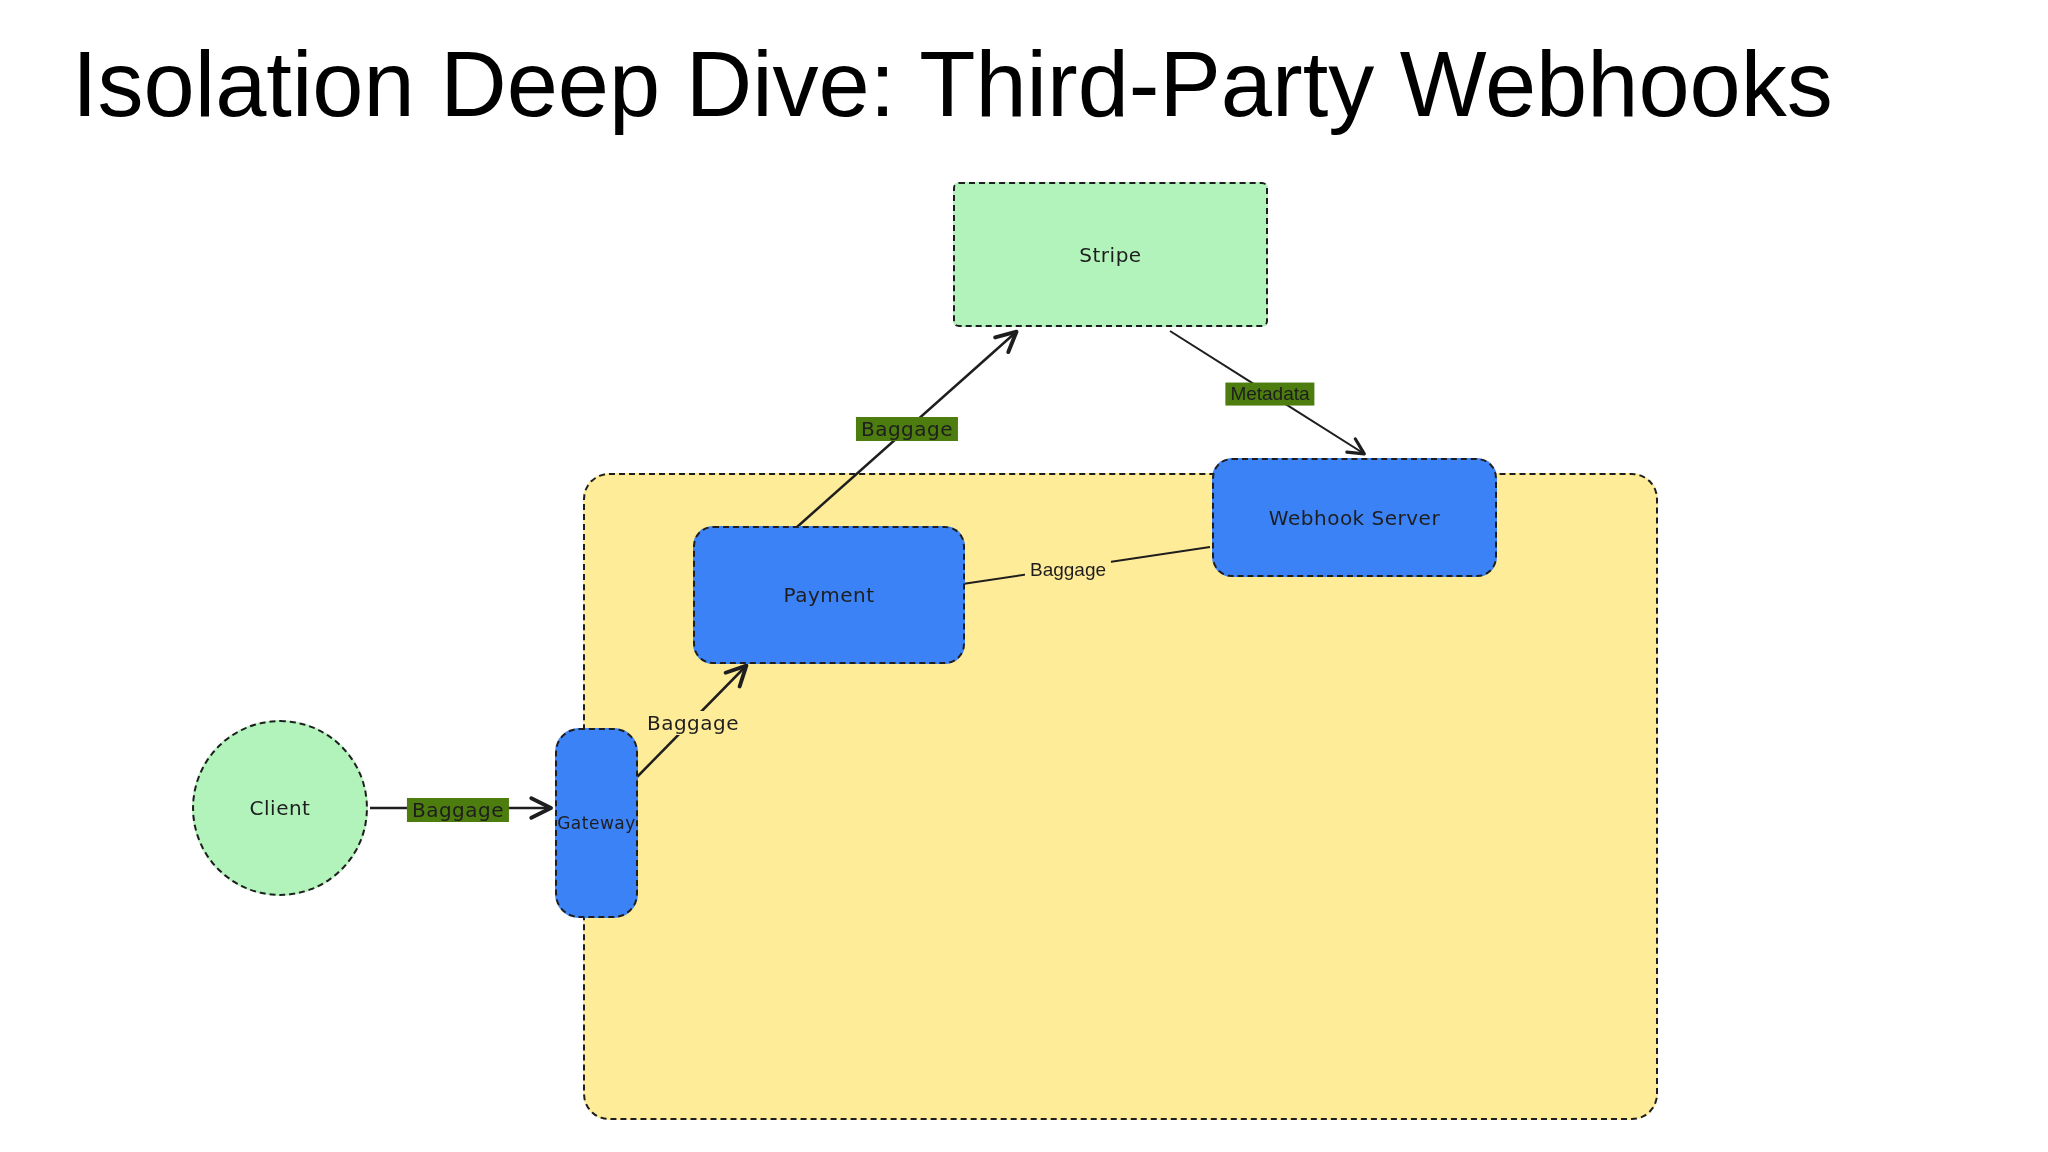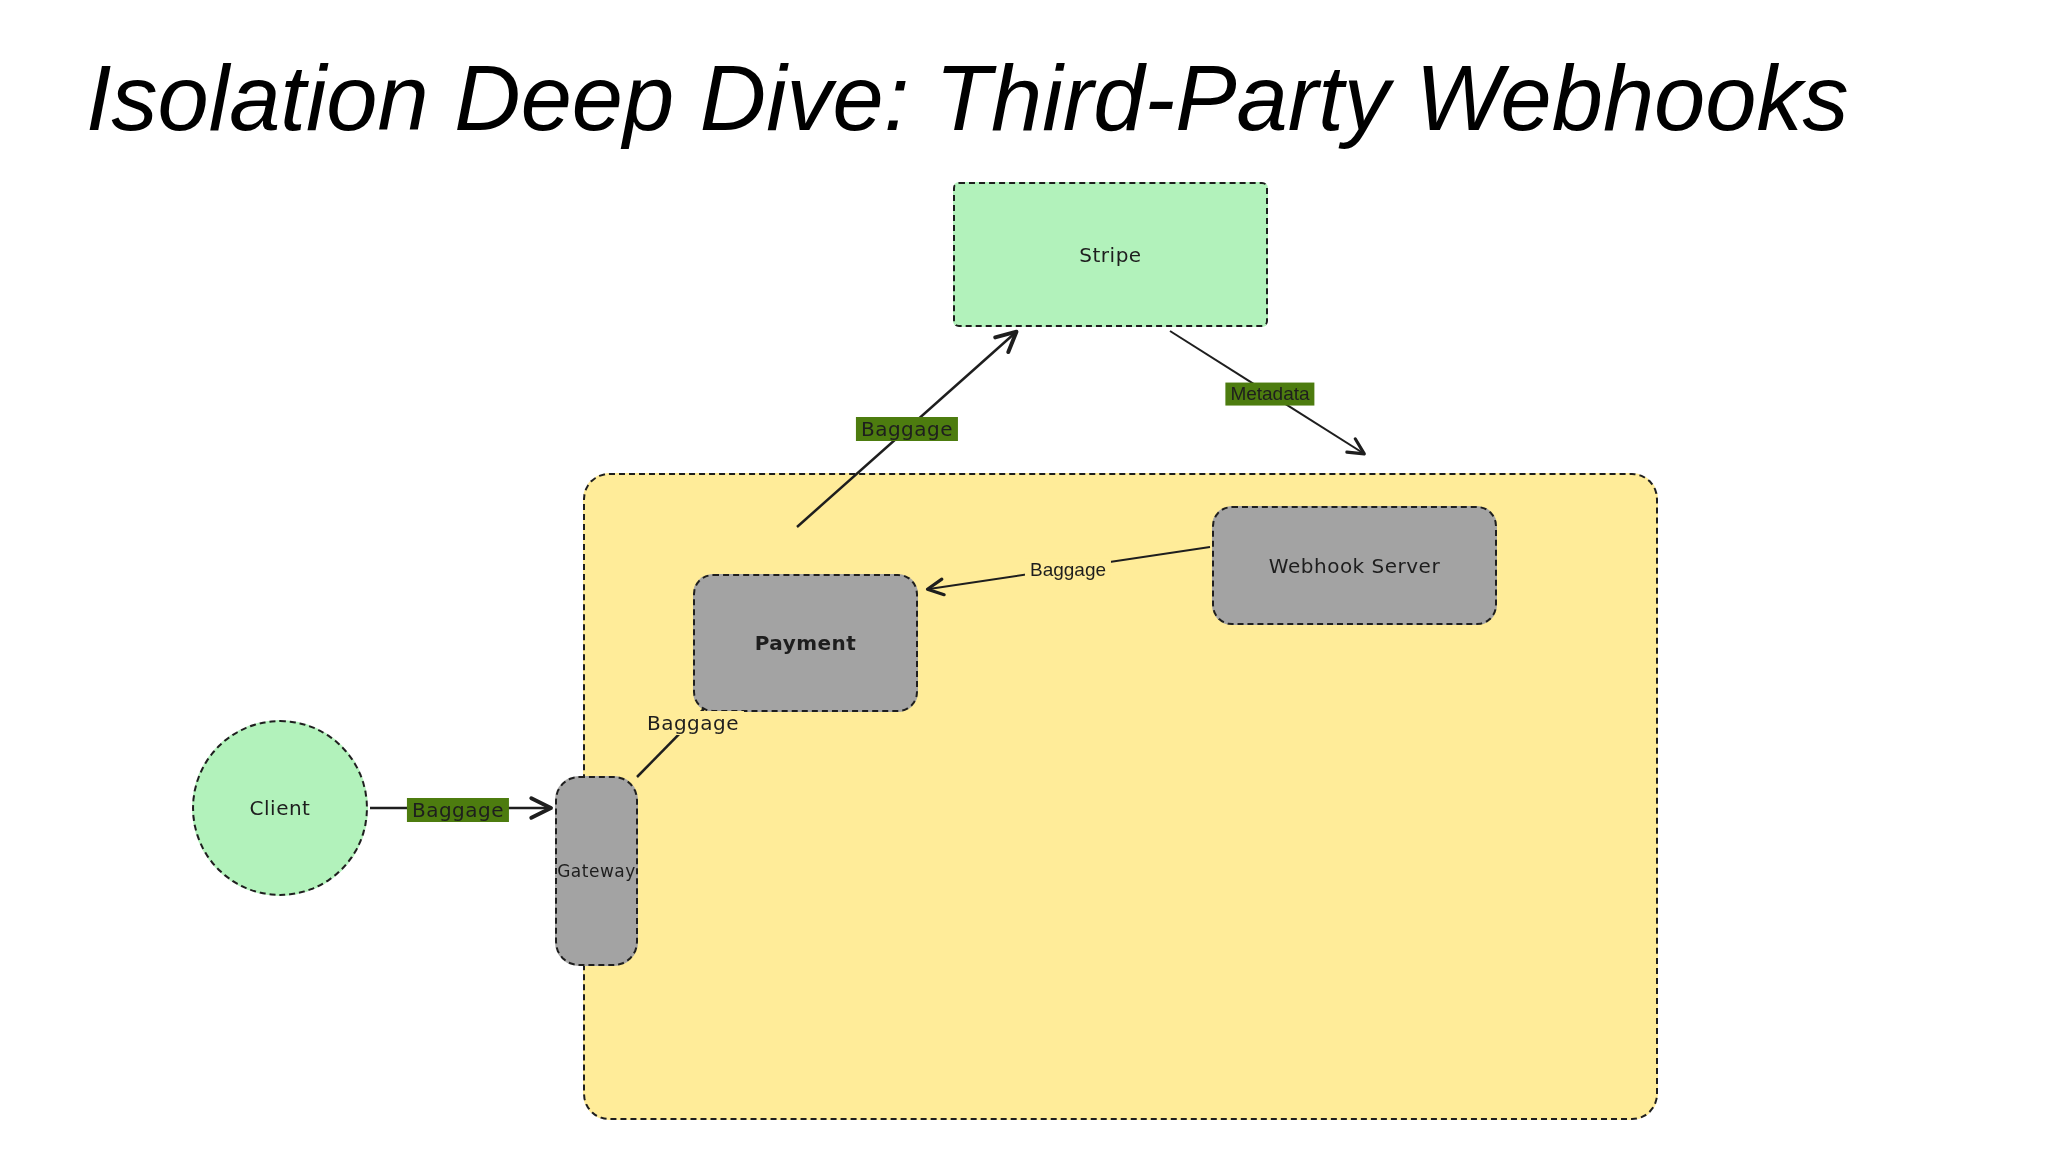--- a/index.html
+++ b/index.html
@@ -9,28 +9,27 @@
     height: 1152px;
     background: #ffffff;
     overflow: hidden;
     font-family: "DejaVu Sans", sans-serif;
     color: #1e1e1e;
   }
   .slide-title {
     position: absolute;
     left: 70px;
     top: 30px;
-    margin: 16px;
+    margin: 2px;
     font-family: "Liberation Sans", sans-serif;
     font-weight: 400;
     font-size: 92px;
     line-height: 1.15;
     color: #000000;
     white-space: nowrap;
-    font-style: italic;
   }
   .region {
     position: absolute;
     left: 583px;
     top: 473px;
     width: 1075px;
     height: 647px;
     box-sizing: border-box;
     background: #ffec99;
     border: 2.5px dashed #1e1e1e;
@@ -50,24 +49,24 @@
     border: 2.5px dashed #1e1e1e;
     display: flex;
     align-items: center;
     justify-content: center;
     text-align: center;
     z-index: 3;
     font-size: 20px;
     letter-spacing: 0.5px;
   }
   .node-green { background: #b2f2bb; }
-  .node-blue  { background: #a3a3a3; margin-top: 48px; }
+  .node-blue  { background: #3b82f6; }
   .node-stripe  { left: 953px;  top: 182px; width: 315px; height: 145px; border-radius: 6px; }
   .node-webhook { left: 1212px; top: 458px; width: 285px; height: 119px; border-radius: 20px; }
-  .node-payment { left: 693px;  top: 526px; width: 225px; height: 138px; border-radius: 20px; font-weight: bold; }
+  .node-payment { left: 693px;  top: 526px; width: 272px; height: 138px; border-radius: 20px; }
   .node-gateway { left: 555px;  top: 728px; width: 83px;  height: 190px; border-radius: 24px; font-size: 17px; }
   .node-client  { left: 192px;  top: 720px; width: 176px; height: 176px; border-radius: 50%; }
   .edge-label {
     position: absolute;
     transform: translate(-50%, -50%);
     z-index: 4;
     padding: 1px 5px;
     white-space: nowrap;
     line-height: 1.1;
   }

